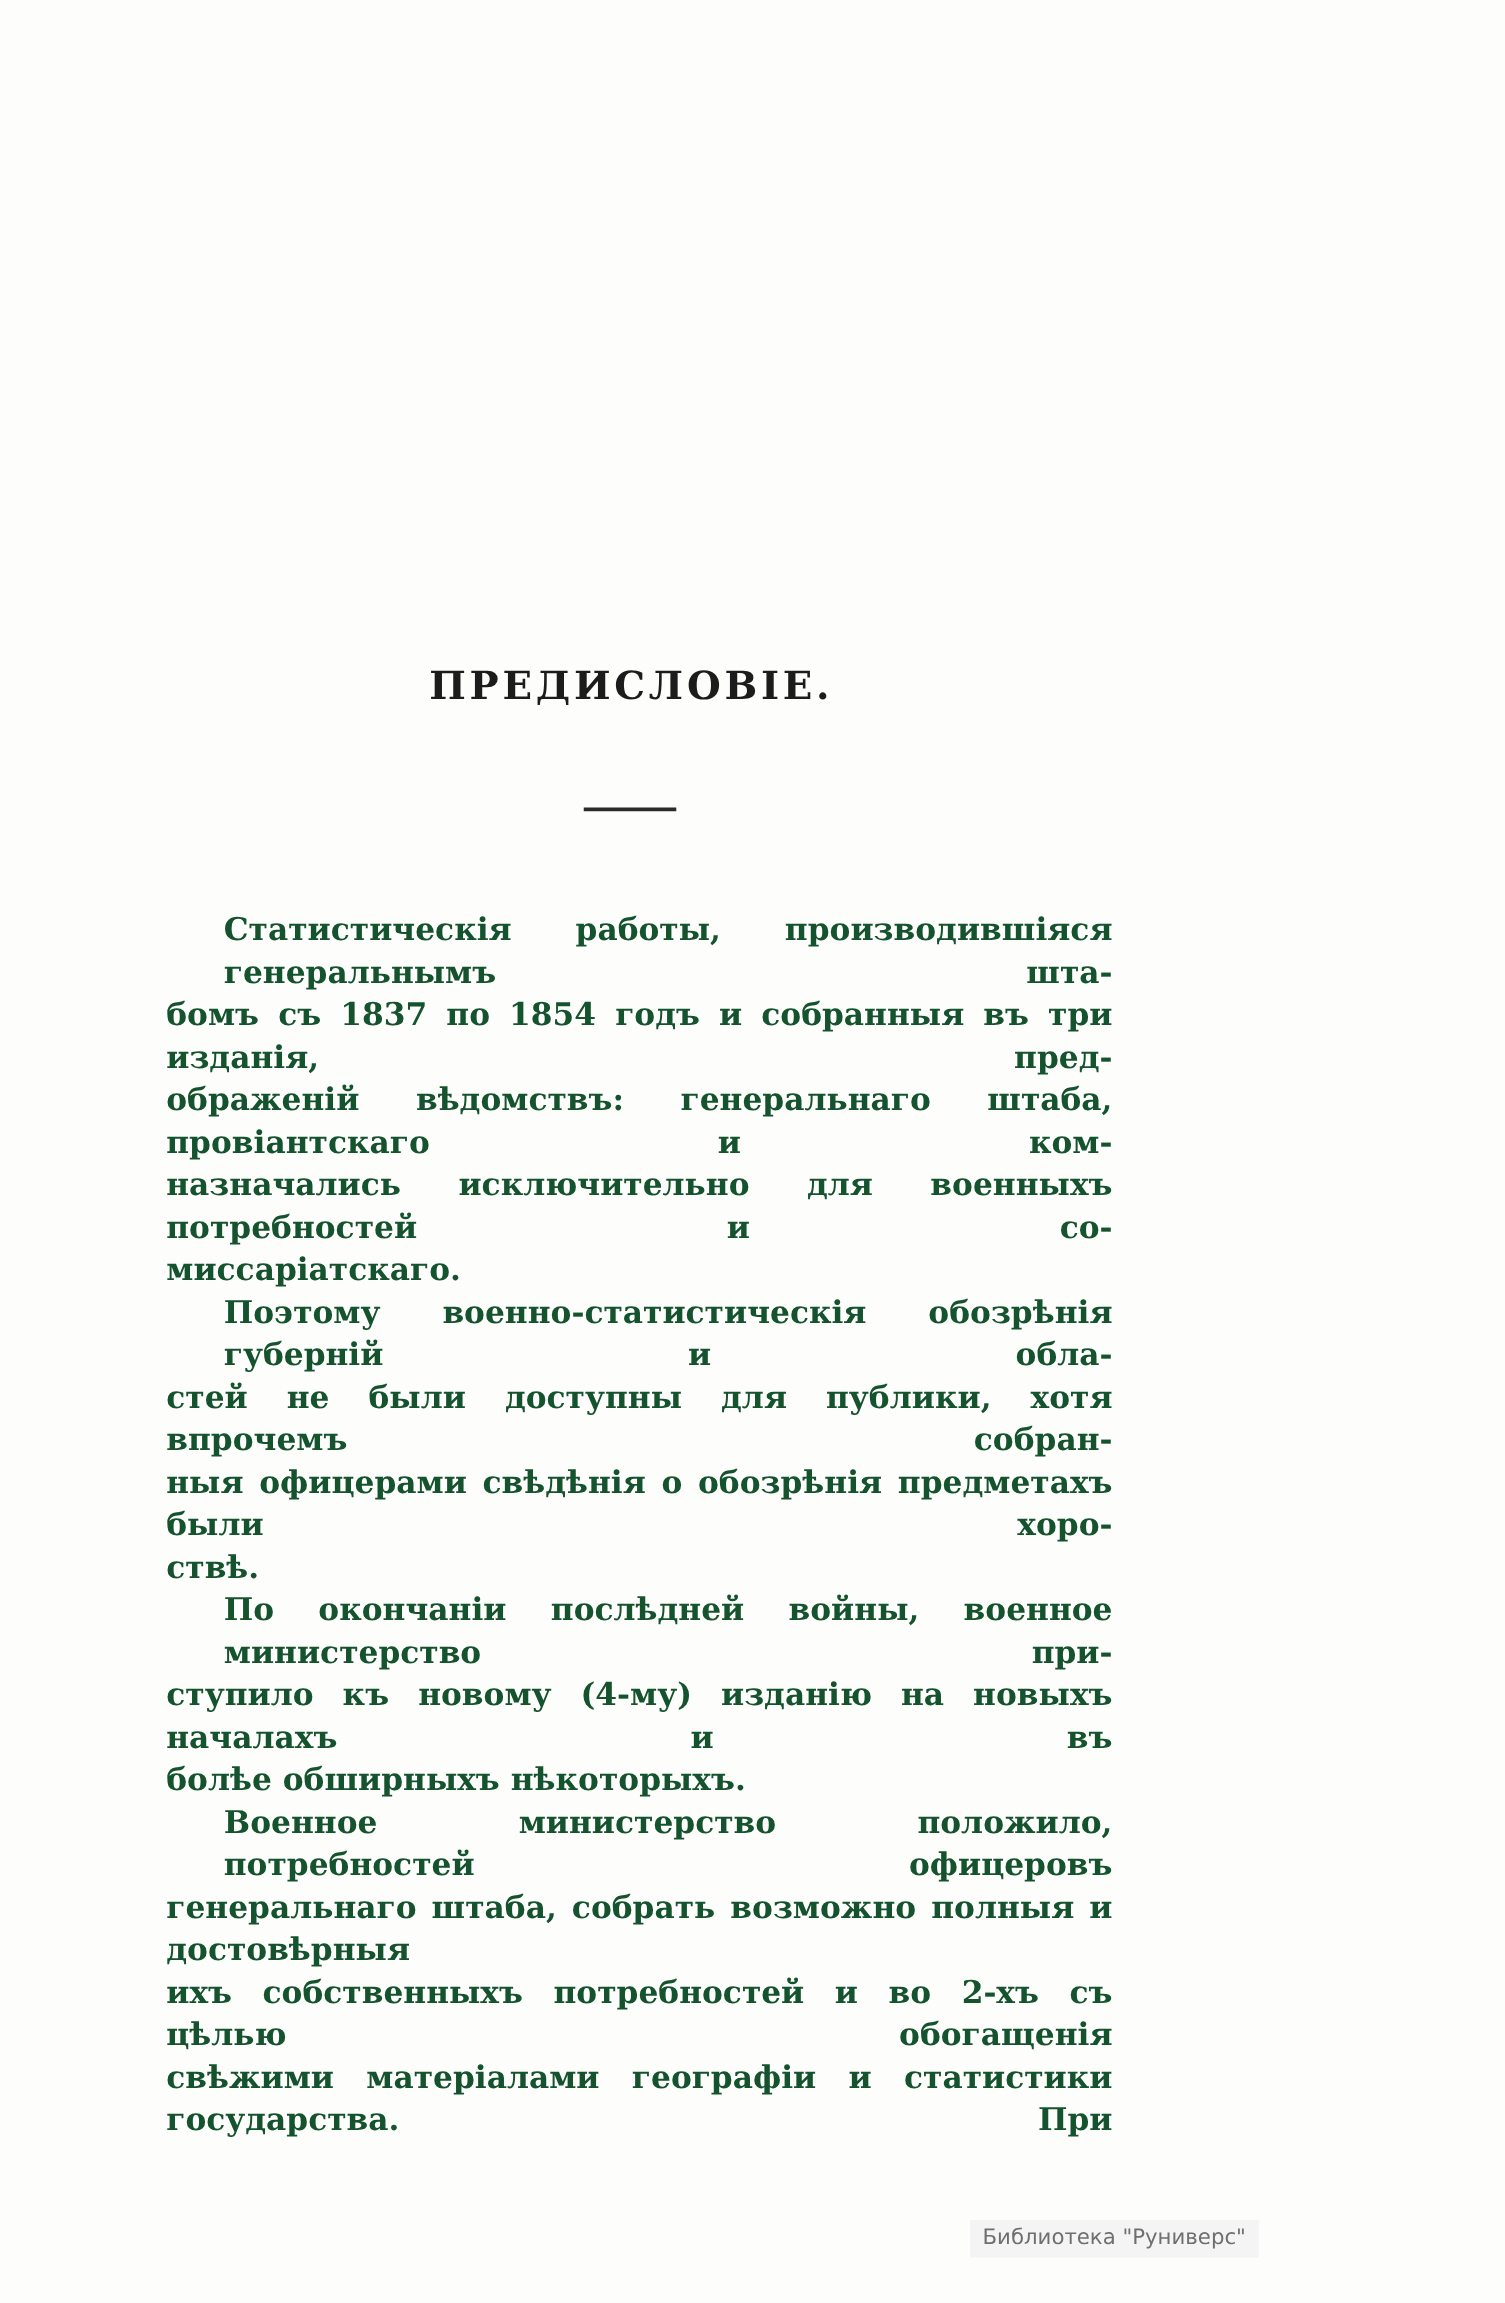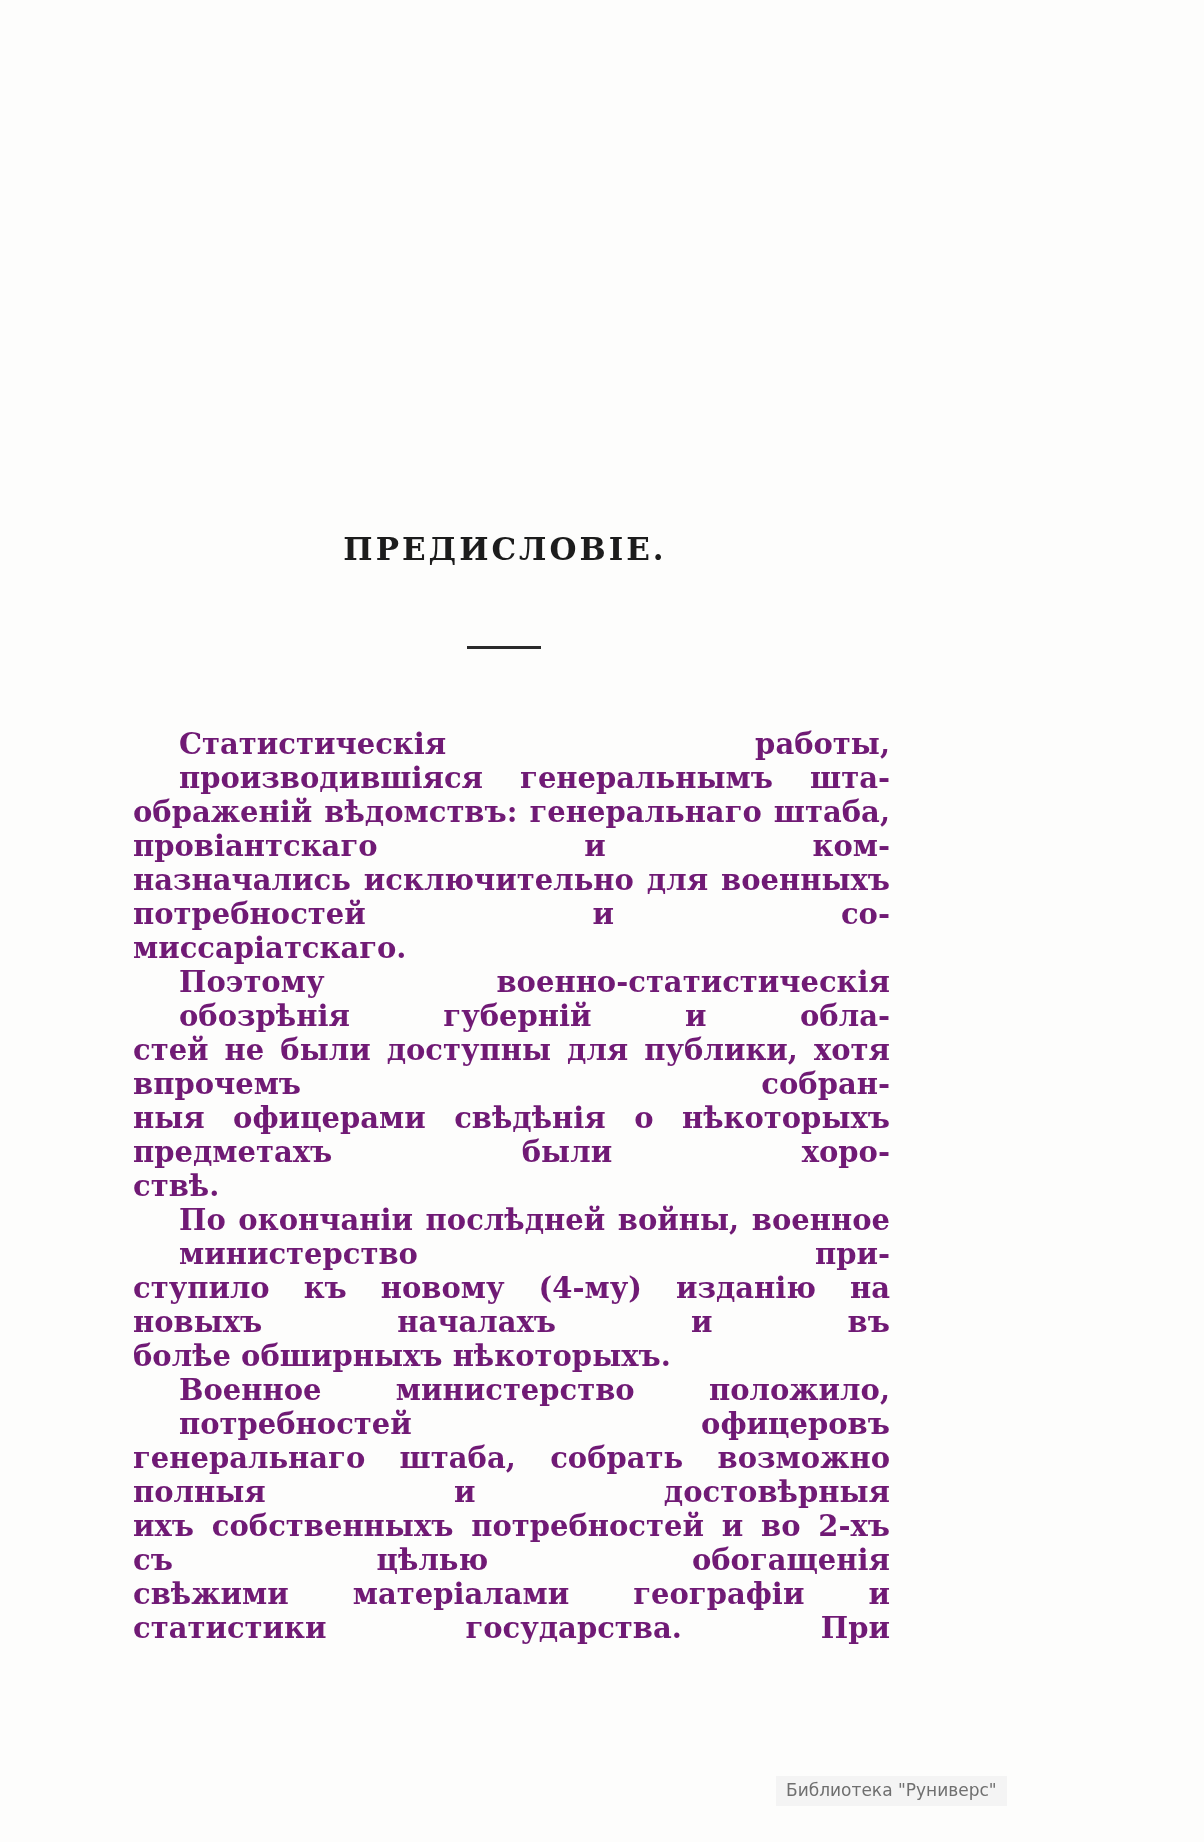--- a/index.html
+++ b/index.html
@@ -37,27 +37,27 @@
     background: #2a2a2a;
   }
   .body-text {
     position: absolute;
     top: 727px;
     left: 133px;
     width: 757px;
     color: #1d1d1d;
   }
   .line {
-    font-size: 29px;
+    font-size: 25px;
     line-height: 34px;
     font-weight: bold;
     text-align: justify;
     text-align-last: justify;
     white-space: normal;
-    color: #701a75;
+    color: #14532d;
   }
   .line.first { padding-left: 46px; }
   .line.last { text-align-last: left; }
   .watermark {
     position: absolute;
     top: 1776px;
     left: 776px;
     font-family: "DejaVu Sans", sans-serif;
     font-size: 17px;
     color: #6f6f6f;
@@ -68,28 +68,29 @@
 </style>
 </head>
 <body>
 
 <div class="page">
   <h1 class="title">ПРЕДИСЛОВІЕ.</h1>
   <div class="rule"></div>
   <div class="body-text">
       <div>
         <div class="line first">Статистическія работы, производившіяся генеральнымъ шта-</div>
+        <div class="line">бомъ съ 1837 по 1854 годъ и собранныя въ три изданія, пред-</div>
         <div class="line">ображеній вѣдомствъ: генеральнаго штаба, провіантскаго и ком-</div>
         <div class="line">назначались исключительно для военныхъ потребностей и со-</div>
         <div class="line last">миссаріатскаго.</div>
       </div>
       <div>
         <div class="line first">Поэтому военно-статистическія обозрѣнія губерній и обла-</div>
         <div class="line">стей не были доступны для публики, хотя впрочемъ собран-</div>
-        <div class="line">ныя офицерами свѣдѣнія о нѣкоторыхъ предметахъ были хоро-</div>
+        <div class="line">ныя офицерами свѣдѣнія о обозрѣнія предметахъ были хоро-</div>
         <div class="line last">ствѣ.</div>
       </div>
       <div>
         <div class="line first">По окончаніи послѣдней войны, военное министерство при-</div>
         <div class="line">ступило къ новому (4-му) изданію на новыхъ началахъ и въ</div>
         <div class="line last">болѣе обширныхъ нѣкоторыхъ.</div>
       </div>
       <div>
         <div class="line first">Военное министерство положило, потребностей офицеровъ</div>
         <div class="line">генеральнаго штаба, собрать возможно полныя и достовѣрныя</div>

